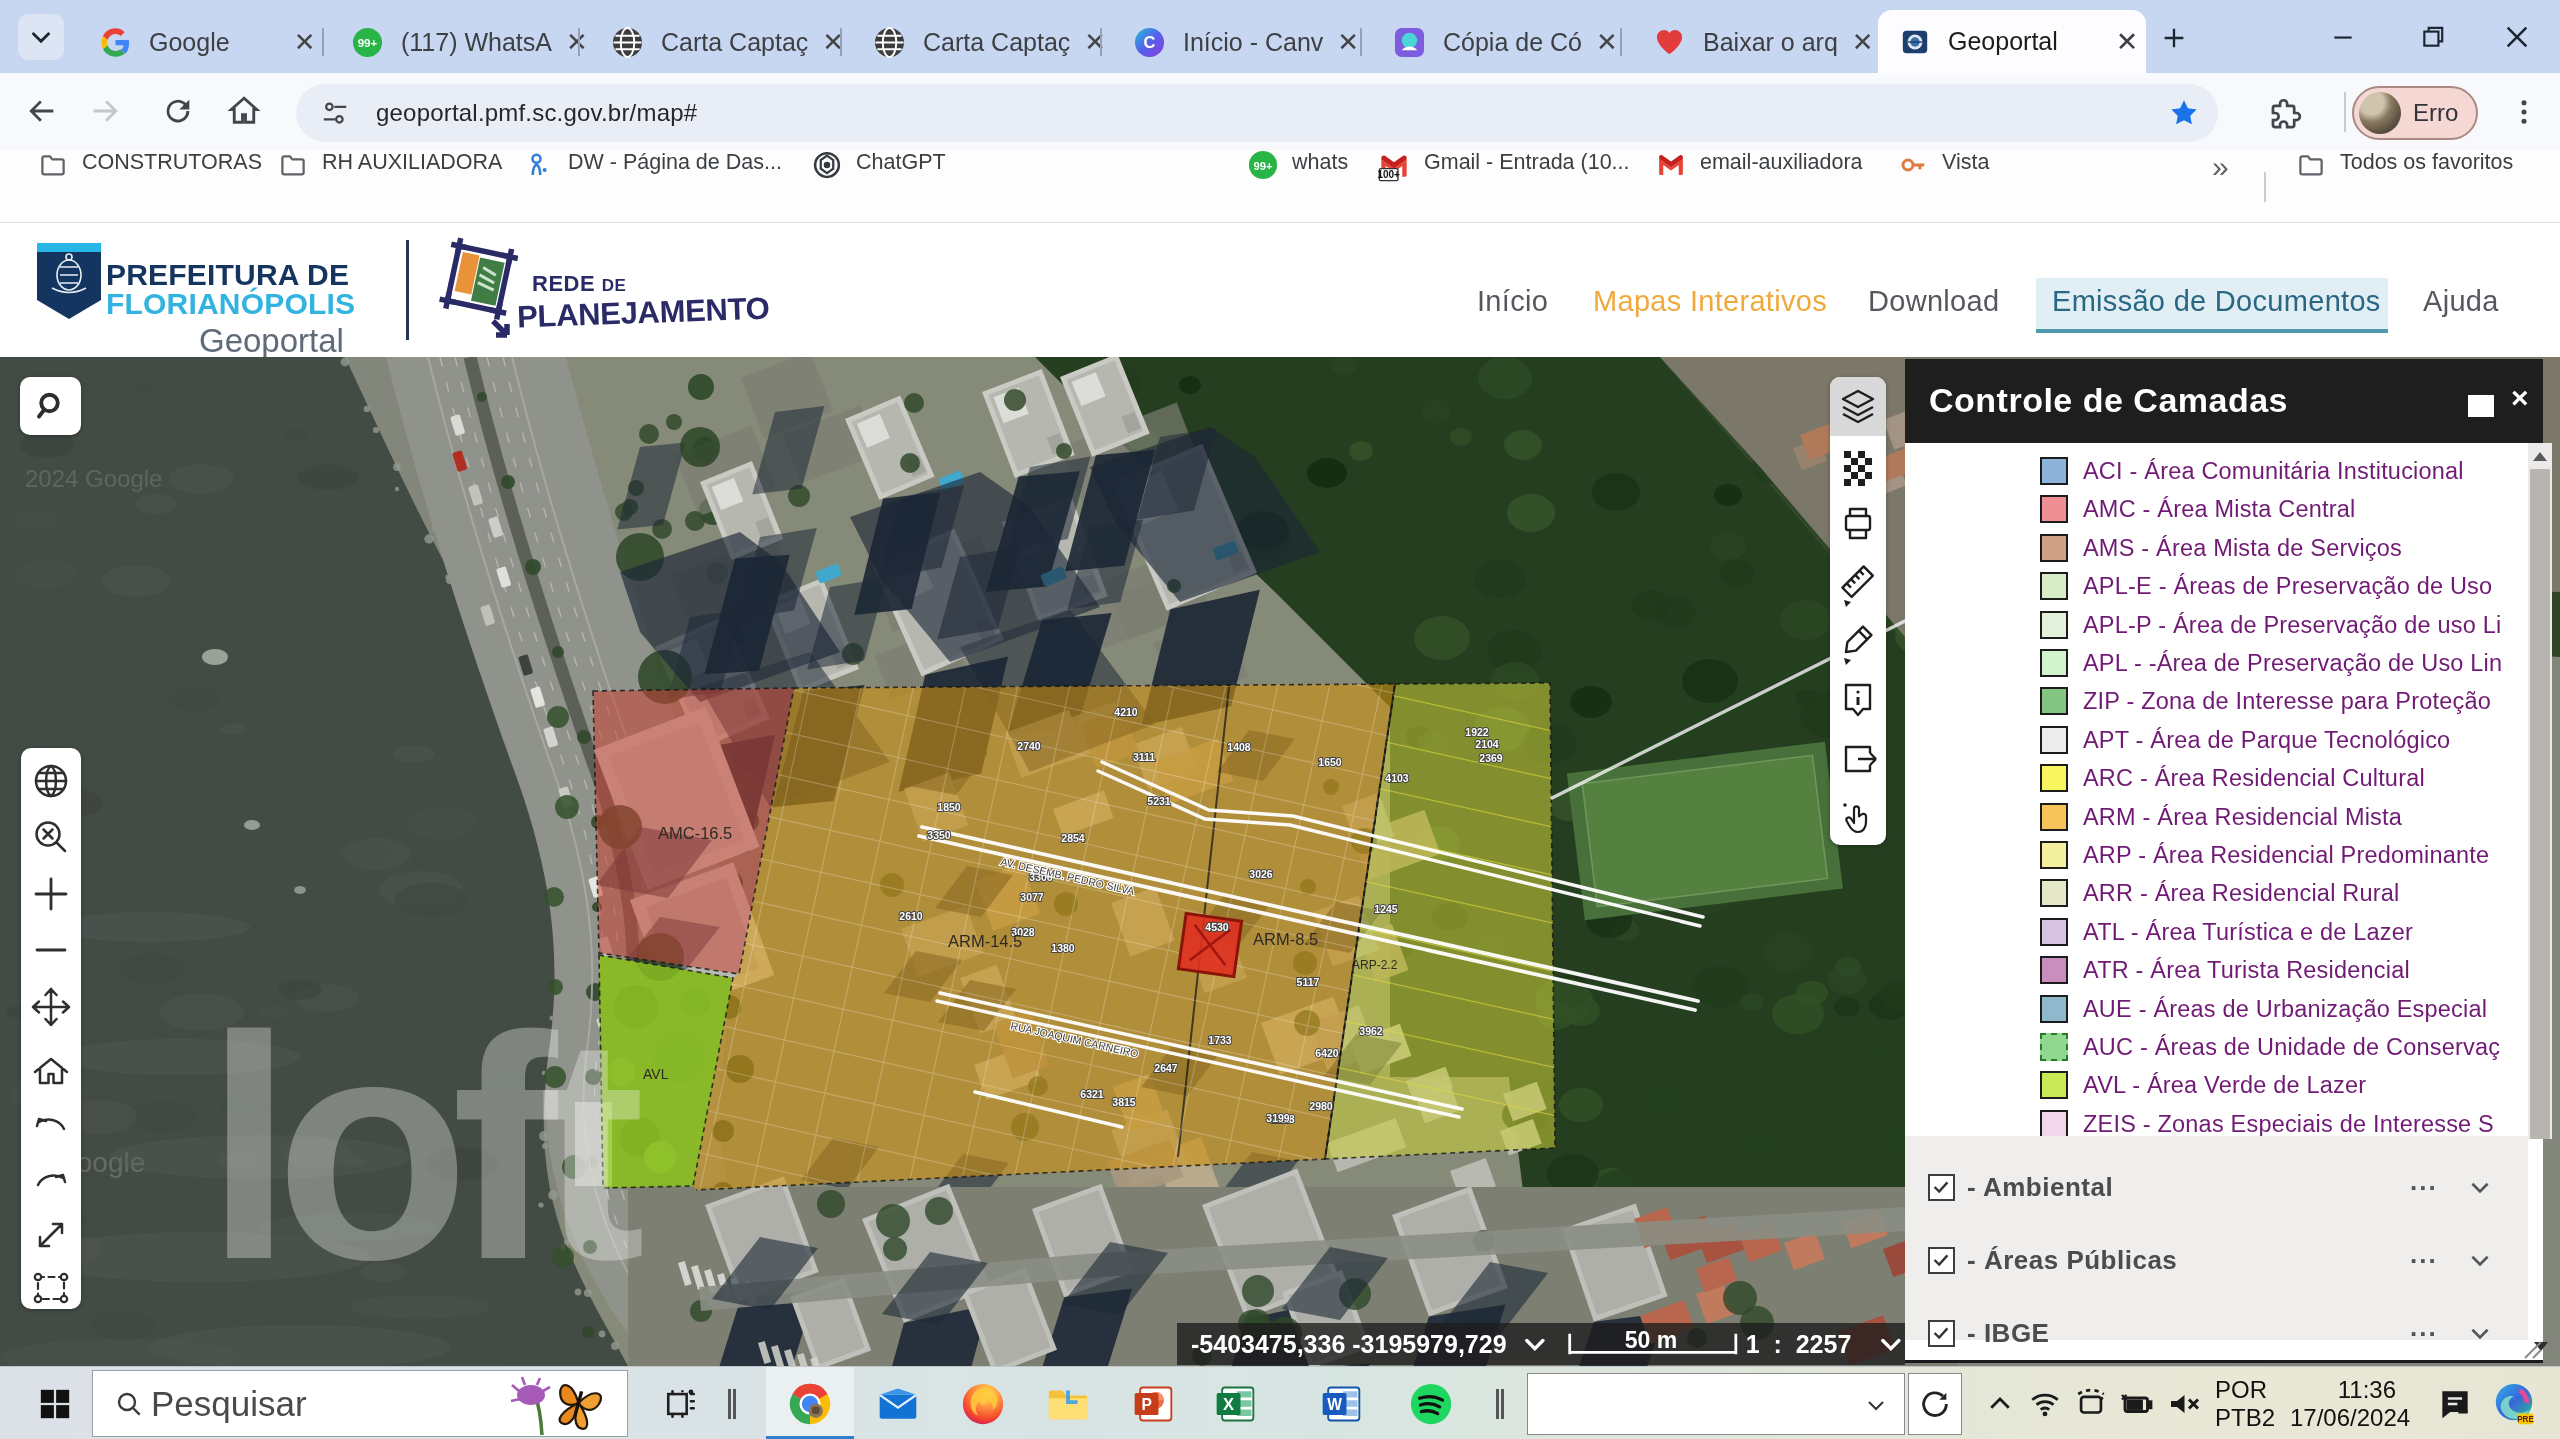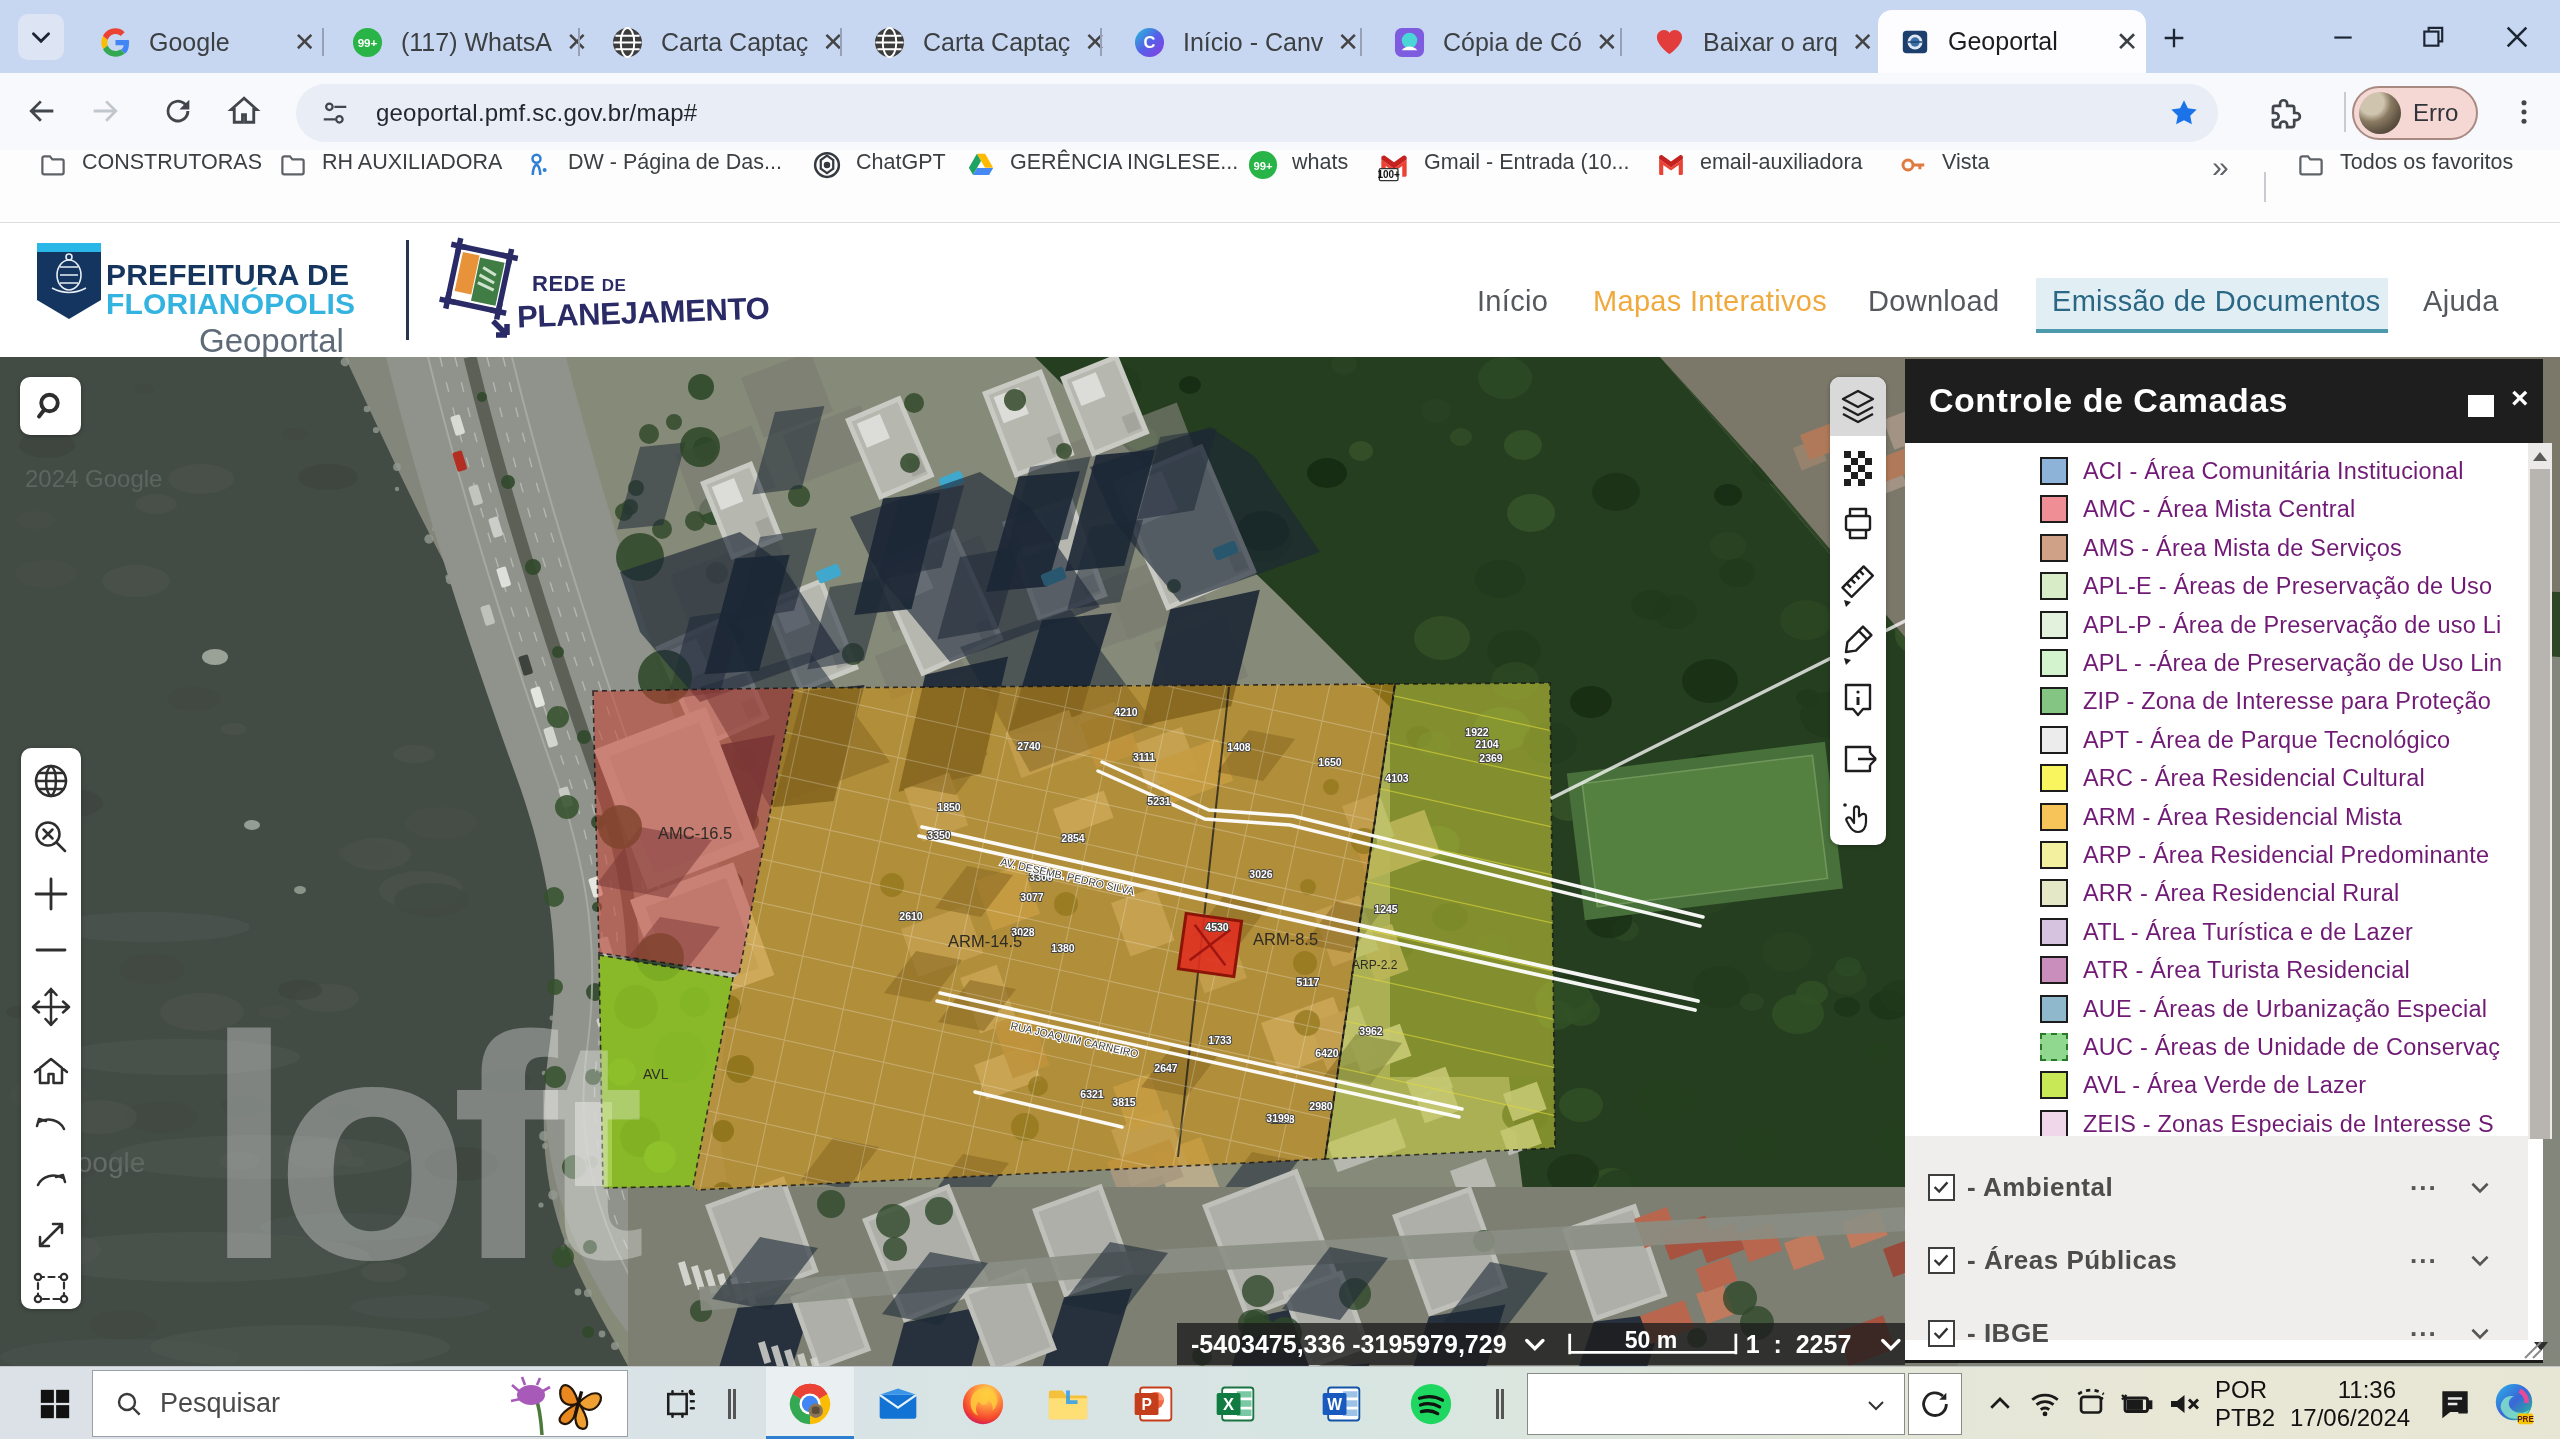--- a/index.html
+++ b/index.html
@@ -213,26 +213,20 @@
         <circle cx="16.5" cy="16" r="1.6" fill="#2f7fd4"></circle>
       </svg>DW - Página de Das...</div>
  <div class="bm" style="left:278px"><svg width="30" height="30" viewBox="0 0 24 24">
         <path d="M3.5 6.5a1.5 1.5 0 0 1 1.5-1.5h4.5l2 2.5H19a1.5 1.5 0 0 1 1.5 1.5v9A1.5 1.5 0 0 1 19 19.5H5A1.5 1.5 0 0 1 3.5 18z" fill="none" stroke="#5f6368" stroke-width="1.8"></path>
       </svg>RH AUXILIADORA</div>
  <div class="bm" style="left:812px"><svg width="30" height="30" viewBox="0 0 24 24">
         <circle cx="12" cy="12" r="9.5" fill="none" stroke="#343a40" stroke-width="2"></circle>
         <path d="M12 4.5l5 3.5v7l-5 3.5-5-3.5v-7z" fill="none" stroke="#343a40" stroke-width="1.8"></path>
         <circle cx="12" cy="12" r="2.6" fill="#343a40"></circle>
       </svg>ChatGPT</div>
- <div class="bm" style="left:966px"><svg width="30" height="30" viewBox="0 0 24 24">
-        <path d="M8.5 3h7L22 14.5l-3.5 6h-13L2 14.5z" fill="none"></path>
-        <path d="M8.7 3h6.6l6.4 11.2h-6.5z" fill="#ffba00"></path>
-        <path d="M8.7 3 2.3 14.2l3.3 5.8 6.4-11.2z" fill="#1ea362"></path>
-        <path d="M5.6 20h12.9l3.2-5.6H8.8z" fill="#4688f4"></path>
-      </svg>GERÊNCIA INGLESE...</div>
  <div class="bm" style="left:1248px"><svg width="30" height="30" viewBox="0 0 32 32">
         <circle cx="16" cy="16" r="15" fill="#28b446"></circle>
         <text x="16" y="21" font-size="12" fill="#fff" text-anchor="middle" font-weight="bold">99+</text>
       </svg>whats</div>
  <div class="bm" style="left:1378px"><svg width="32" height="32" viewBox="0 0 24 24">
         <path d="M2.5 19V7.2L12 14l9.5-6.8V19a1 1 0 0 1-1 1h-2.3v-8l-6.2 4.4L5.8 12v8H3.5a1 1 0 0 1-1-1z" fill="#ea4335"></path>
         <path d="M2.5 7.2V5.8c0-1.4 1.6-2.2 2.7-1.4L12 9.2l6.8-4.8c1.1-.8 2.7 0 2.7 1.4v1.4L12 14z" fill="#c5221f"></path>
         <rect x="1" y="14" width="14" height="9" rx="1" fill="#fff" stroke="#333" stroke-width="1"></rect>
         <text x="8" y="21" font-size="7.5" text-anchor="middle" fill="#111" font-weight="bold">100+</text>
       </svg>Gmail - Entrada (10...</div>
@@ -1156,21 +1150,21 @@
         <rect x="12.8" y="2" width="9.2" height="9.2" fill="#111"></rect>
         <rect x="2" y="12.8" width="9.2" height="9.2" fill="#111"></rect>
         <rect x="12.8" y="12.8" width="9.2" height="9.2" fill="#111"></rect>
       </svg>
     </div>
  <div class="abs" style="left:92px;top:3px;width:536px;height:67px;background:#fff;border:1px solid #9aa0a6;display:flex;align-items:center;overflow:hidden">
   <svg width="32" height="32" viewBox="0 0 24 24" style="margin-left:20px;flex:0 0 auto">
         <circle cx="10.5" cy="10.5" r="6" fill="none" stroke="#3a3a3a" stroke-width="1.8"></circle>
         <path d="M15 15l5 5" stroke="#3a3a3a" stroke-width="1.8"></path>
       </svg>
-  <span style="font-size:27px;color:#4a4a4a;margin-left:15px">Pesquisar</span>
+  <span style="font-size:35px;color:#4a4a4a;margin-left:6px">Pesquisar</span>
   <svg width="130" height="67" viewBox="0 0 130 67" style="position:absolute;left:404px;top:0">
    <path d="M45 64 C44 48 42 34 38 24" stroke="#4c7a3a" stroke-width="3.5" fill="none"></path>
    <ellipse cx="34" cy="24" rx="14" ry="10" fill="#a85ab8"></ellipse>
    <path d="M22 20l-7-6M23 28l-9 2M28 14l-3-8M40 14l3-7M46 20l7-4" stroke="#a85ab8" stroke-width="2.6"></path>
    <g transform="rotate(15 82 30)">
           <path d="M82 32 C70 12 58 16 62 28 C65 37 74 39 82 32z" fill="#e8881e" stroke="#241708" stroke-width="2.2"></path>
           <path d="M82 32 C68 44 64 55 72 56 C80 57 84 43 82 32z" fill="#e8881e" stroke="#241708" stroke-width="2.2"></path>
           <path d="M82 32 C94 12 106 16 102 28 C99 37 90 39 82 32z" fill="#f0a032" stroke="#241708" stroke-width="2.2"></path>
           <path d="M82 32 C96 44 100 55 92 56 C84 57 80 43 82 32z" fill="#f0a032" stroke="#241708" stroke-width="2.2"></path>
           <path d="M82 20v26" stroke="#1c1208" stroke-width="3.4"></path>

